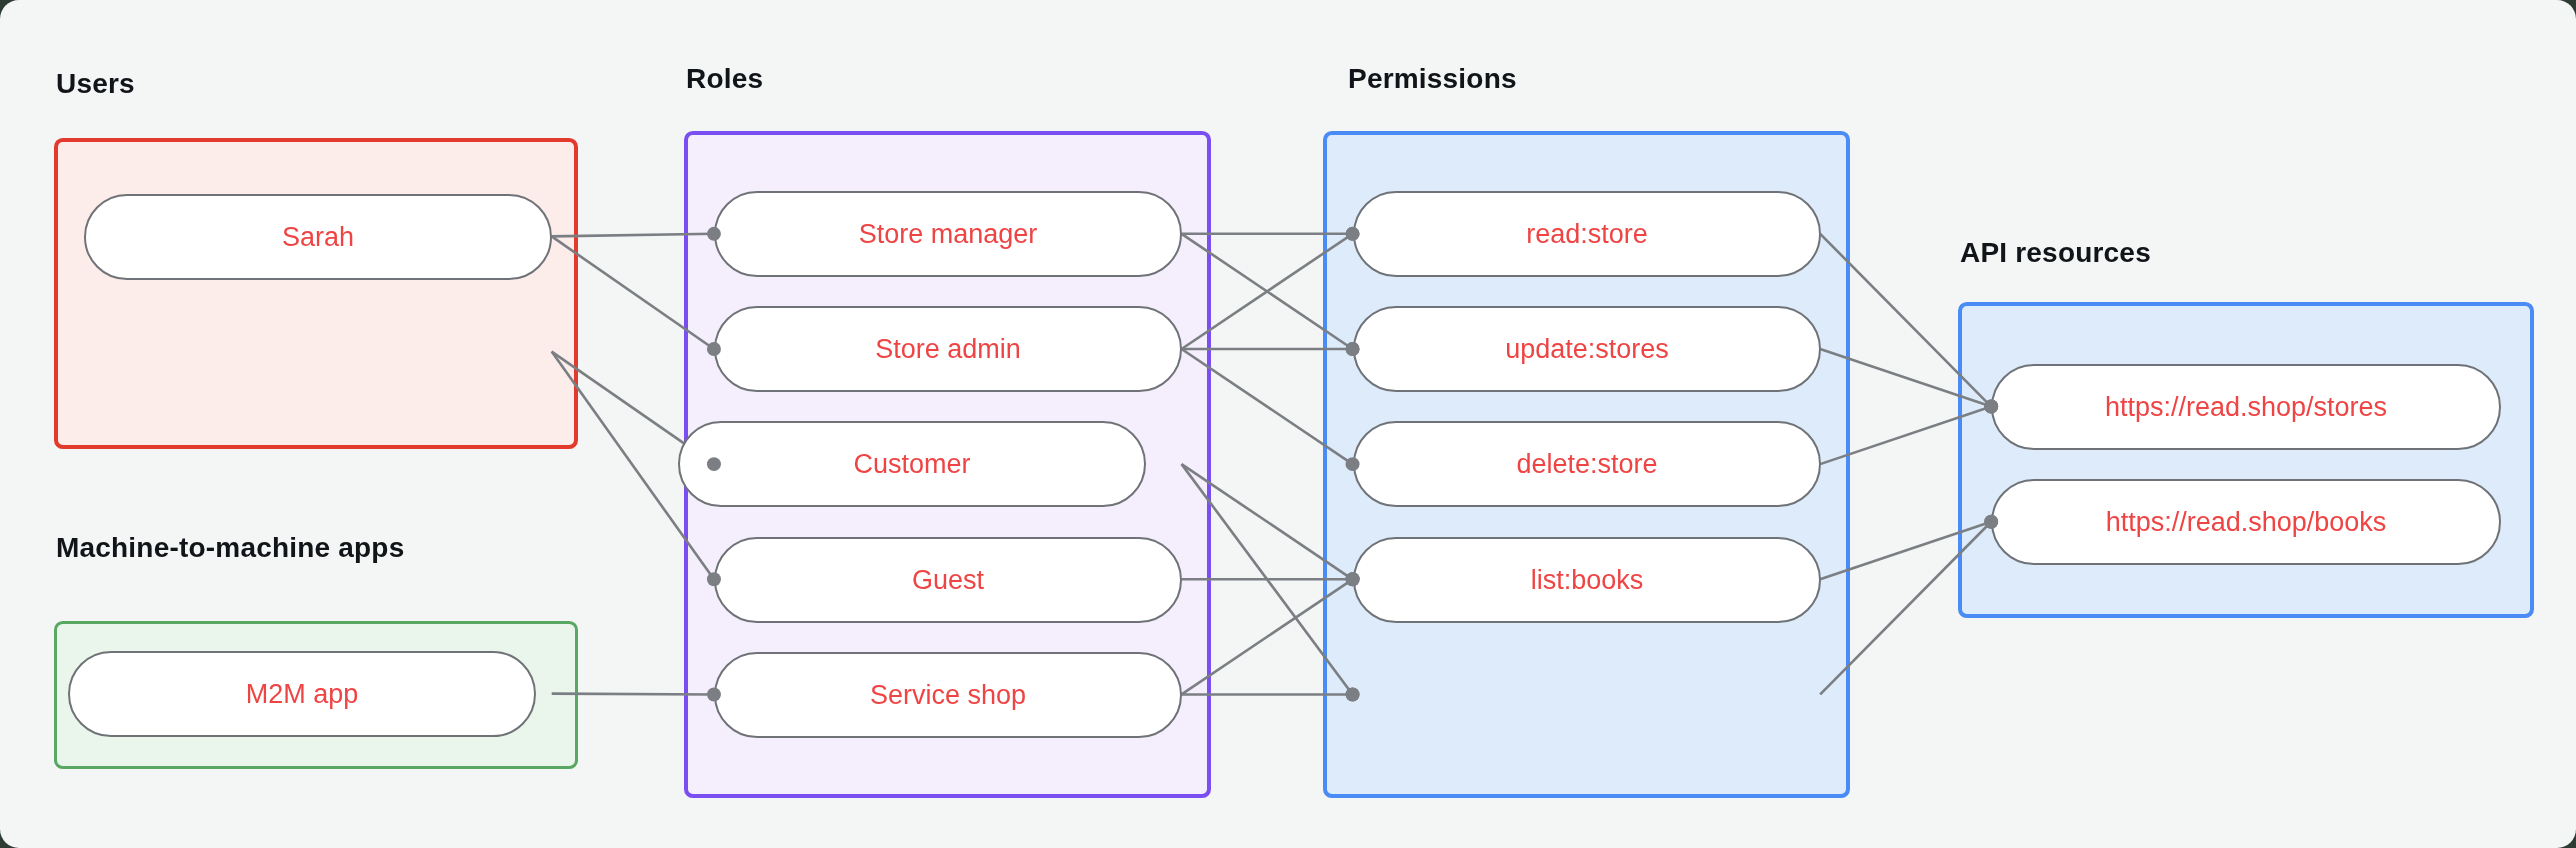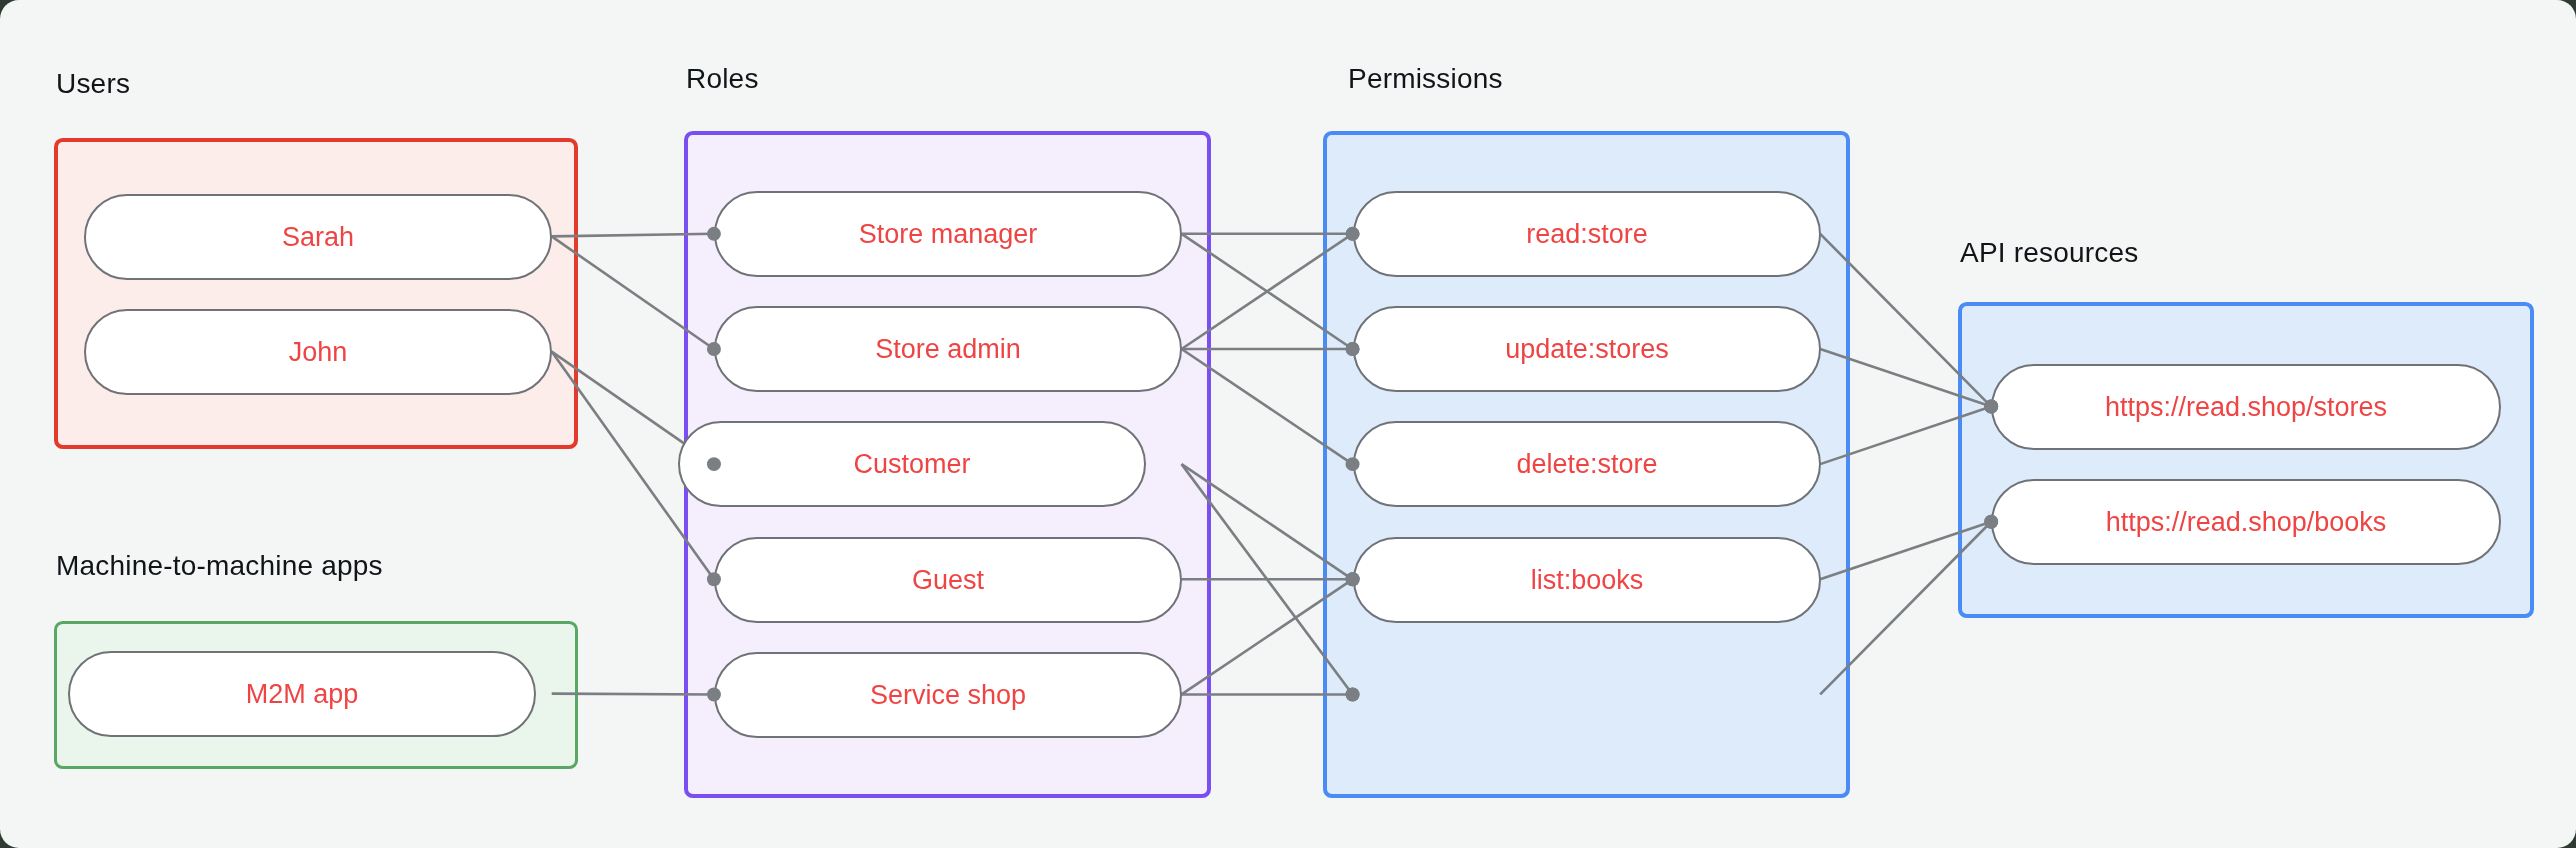--- a/index.html
+++ b/index.html
@@ -2,21 +2,21 @@
 <html style="font-size:14px"><head>
 <meta charset="utf-8">
 <style>
   html,body{margin:0;padding:0;background:#2d3b33;}
   .canvas{
     position:relative;width:2576px;height:848px;background:#f4f6f5;
     border-radius:19px;overflow:hidden;
     font-family:"Liberation Sans",sans-serif;color:#16181b;
   }
   .group-label{
-    position:absolute;font-size:28px;font-weight:400;letter-spacing:0.2px;color:#111418;
+    position:absolute;font-size:28px;font-weight:700;letter-spacing:0.2px;color:#111418;
     white-space:nowrap;
   }
   .group-box{position:absolute;border-radius:8.7px;box-sizing:border-box;}
   .box-users      {left:54px;  top:138px; width:524px; height:311px; background:#fcecea; border:4.4px solid #e23b2e;}
   .box-m2m        {left:54px;  top:621px; width:524px; height:148px; background:#eaf6eb; border:3.5px solid #58a763;}
   .box-roles      {left:684px; top:131px; width:527px; height:667px; background:#f4eefd; border:4.4px solid #7a4ff2;}
   .box-permissions{left:1323px;top:131px; width:527px; height:667px; background:#ddebfb; border:4.4px solid #4a8bf5;}
   .box-api        {left:1958px;top:302px; width:576px; height:316px; background:#ddebfb; border:4.4px solid #4a8bf5;}
   .node{
     position:absolute;height:86px;border-radius:43px;background:#ffffff;
@@ -32,21 +32,21 @@
 
 <div class="canvas" id="canvas">
 
   <div class="group-box box-users"></div>
   <div class="group-box box-m2m"></div>
   <div class="group-box box-roles"></div>
   <div class="group-box box-permissions"></div>
   <div class="group-box box-api"></div>
 
   <div class="group-label" style="left:56px;top:68px">Users</div>
-  <div class="group-label" style="left:56px;top:550px">Machine-to-machine apps</div>
+  <div class="group-label" style="left:56px;top:532px">Machine-to-machine apps</div>
   <div class="group-label" style="left:686px;top:63px">Roles</div>
   <div class="group-label" style="left:1348px;top:63px">Permissions</div>
   <div class="group-label" style="left:1960px;top:237px">API resources</div>
 
   <svg id="wires" width="2576" height="848" viewBox="0 0 2952 972">
       <line x1="632" y1="271" x2="818" y2="268"></line>
       <line x1="632" y1="271" x2="818" y2="400"></line>
       <line x1="632" y1="403" x2="818" y2="532"></line>
       <line x1="632" y1="403" x2="818" y2="664"></line>
       <line x1="632" y1="795" x2="818" y2="796"></line>
@@ -61,21 +61,20 @@
       <line x1="1354" y1="796" x2="1550" y2="664"></line>
       <line x1="1354" y1="796" x2="1550" y2="796"></line>
       <line x1="2086" y1="268" x2="2282" y2="466"></line>
       <line x1="2086" y1="400" x2="2282" y2="466"></line>
       <line x1="2086" y1="532" x2="2282" y2="466"></line>
       <line x1="2086" y1="664" x2="2282" y2="598"></line>
       <line x1="2086" y1="796" x2="2282" y2="598"></line>
     </svg>
 
   <div class="node" style="left:84px;top:194px;width:468px">Sarah</div>
-  <div class="node" style="left:84px;top:309px;width:468px">John</div>
 
   <div class="node" style="left:68px;top:651px;width:468px">M2M app</div>
 
   <div class="node" style="left:714px;top:306px;width:468px">Store admin</div>
   <div class="node" style="left:714px;top:191px;width:468px">Store manager</div>
   <div class="node" style="left:678px;top:421px;width:468px">Customer</div>
   <div class="node" style="left:714px;top:537px;width:468px">Guest</div>
   <div class="node" style="left:714px;top:652px;width:468px">Service shop</div>
 
   <div class="node" style="left:1353px;top:191px;width:468px">read:store</div>

